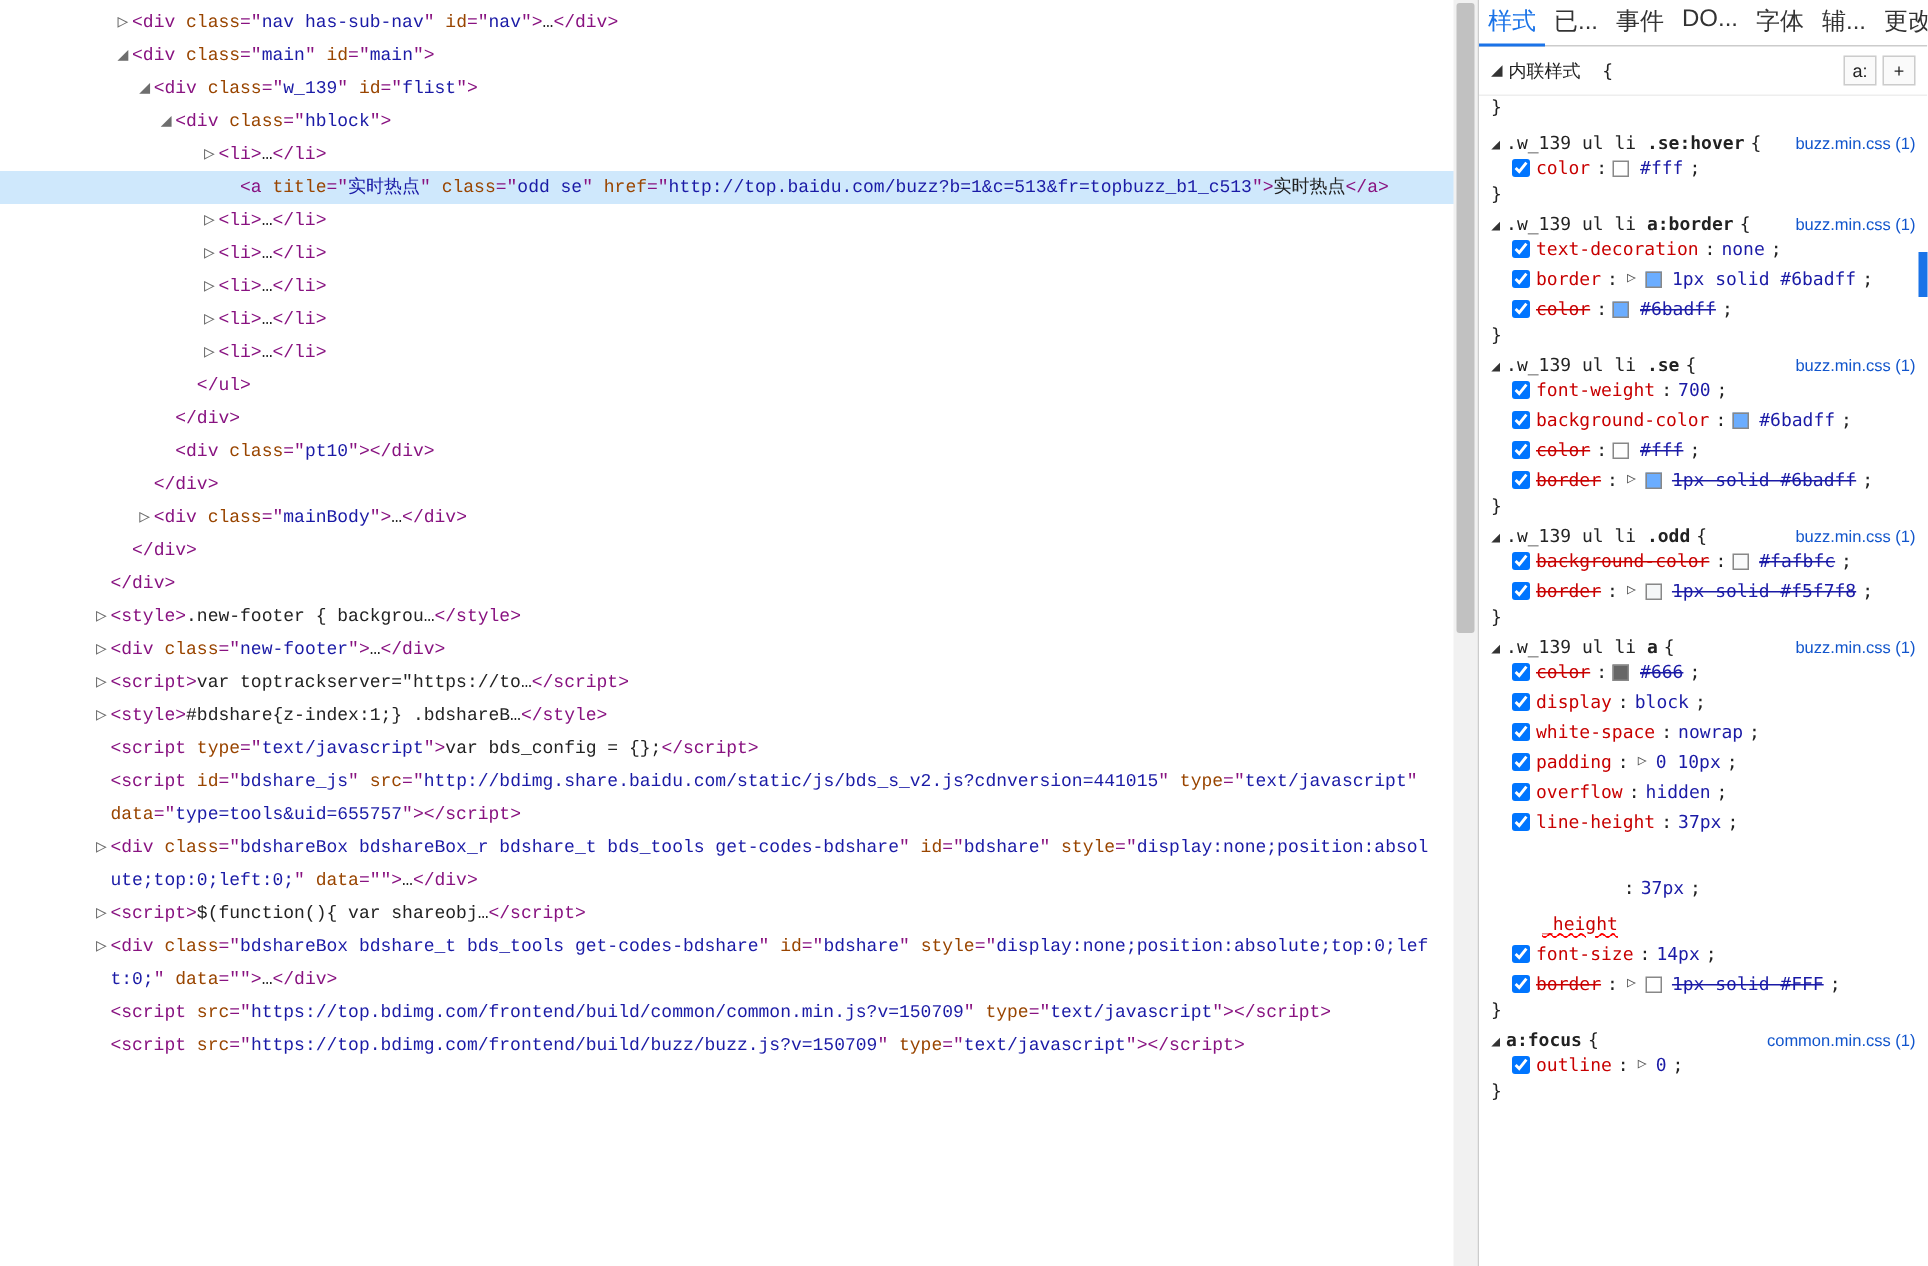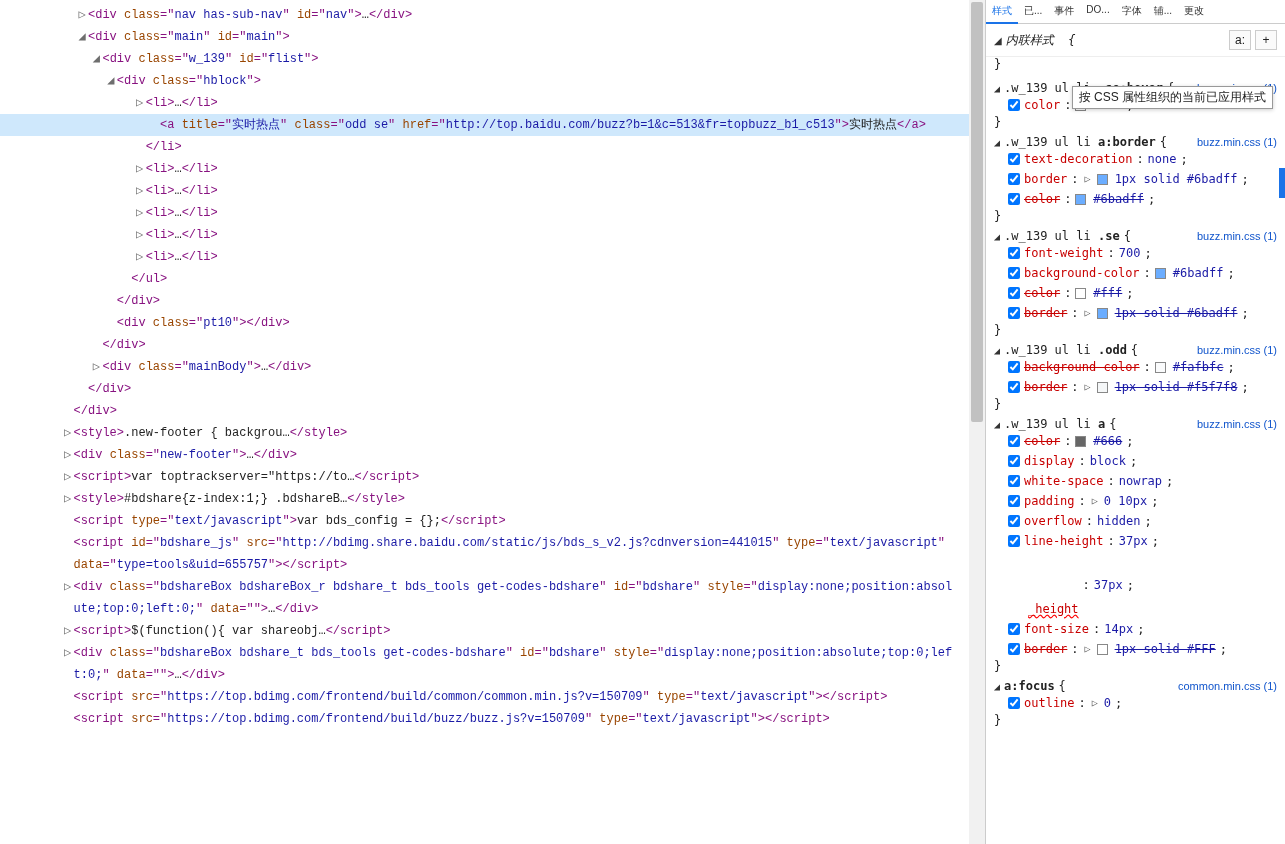--- a/index.html
+++ b/index.html
@@ -13,26 +13,26 @@
 .arrowspace { display:inline-block; width:12px;}
 .tag-punct { color: #881280; }
 .tag-name { color: #881280; }
 .attr-name { color: #994500; }
 .attr-val { color: #1a1aa6; }
 .text-node { color: #222; }
 .scrollbar-y { position:absolute; right:0; top:0; bottom:0; width:16px; background:#f1f1f1; }
 .scrollbar-y .thumb { position:absolute; left:2px; right:2px; background:#c1c1c1; border-radius:2px; }
 
 
-.tabs { display:flex; border-bottom:1px solid #ccc; font-family: -apple-system, "Segoe UI", Arial, sans-serif; font-size:10px; color:#333; }
+.tabs { display:flex; border-bottom:1px solid #ccc; font-family: -apple-system, "Segoe UI", Arial, sans-serif; font-size:16px; color:#333; }
 .tabs .tab { padding: 4px 6px; cursor:pointer; white-space:nowrap; }
 .tabs .tab.active { color: #1a73e8; border-bottom: 2px solid #1a73e8; margin-bottom:-1px; }
 .inline-row { display:flex; align-items:center; padding:6px 8px; font-family: -apple-system, Arial, sans-serif; border-bottom:1px solid #eee;}
 .inline-row .tri { color:#333; margin-right:4px; font-size: 10px; cursor:pointer;}
-.inline-row .lbl { font-family: Consolas, monospace; flex:1;font-style:italic; }
+.inline-row .lbl { font-family: Consolas, monospace; flex:1; }
 .inline-row .btns { display:flex; gap:4px; }
 .inline-btn { border:1px solid #ccc; background:#fafafa; width:22px; height:20px; display:flex; align-items:center; justify-content:center; cursor:pointer; font-family: Arial; }
 .closing-brace { font-family:Consolas, monospace; padding: 0 8px 6px 8px;}
 .tooltip { position:absolute; right:12px; top:86px; background:#fff; border:1px solid #999; padding:2px 6px; font-family: -apple-system, Arial, sans-serif; font-size:12px; box-shadow:0 1px 4px rgba(0,0,0,.2); }
 .rules { flex:1; overflow:auto; font-family: Consolas, monospace; padding: 4px 8px 20px 8px; position:relative;}
 .rule { margin-bottom: 6px;}
 .rule-head { display:flex; align-items:baseline; }
 .rule-head .tri { font-size:10px; margin-right:4px; color:#333; cursor:pointer;}
 .selector { color:#222;}
 .selector .match { font-weight:700;}
@@ -55,21 +55,20 @@
 <body>
 
 <div class="dom-pane">
   <div class="tree" id="tree">
       <div class="line">          <span class="arrow">▷</span><span class="tag-punct">&lt;</span><span class="tag-name">div</span><span class=""> </span><span class="attr-name">class</span><span class="tag-punct">="</span><span class="attr-val">nav has-sub-nav</span><span class="tag-punct">"</span><span class=""> </span><span class="attr-name">id</span><span class="tag-punct">="</span><span class="attr-val">nav</span><span class="tag-punct">"&gt;</span><span class="text-node">…</span><span class="tag-punct">&lt;/</span><span class="tag-name">div</span><span class="tag-punct">&gt;</span></div>
       <div class="line">          <span class="arrow">◢</span><span class="tag-punct">&lt;</span><span class="tag-name">div</span><span class=""> </span><span class="attr-name">class</span><span class="tag-punct">="</span><span class="attr-val">main</span><span class="tag-punct">"</span><span class=""> </span><span class="attr-name">id</span><span class="tag-punct">="</span><span class="attr-val">main</span><span class="tag-punct">"&gt;</span></div>
       <div class="line">            <span class="arrow">◢</span><span class="tag-punct">&lt;</span><span class="tag-name">div</span><span class=""> </span><span class="attr-name">class</span><span class="tag-punct">="</span><span class="attr-val">w_139</span><span class="tag-punct">"</span><span class=""> </span><span class="attr-name">id</span><span class="tag-punct">="</span><span class="attr-val">flist</span><span class="tag-punct">"&gt;</span></div>
       <div class="line">              <span class="arrow">◢</span><span class="tag-punct">&lt;</span><span class="tag-name">div</span><span class=""> </span><span class="attr-name">class</span><span class="tag-punct">="</span><span class="attr-val">hblock</span><span class="tag-punct">"&gt;</span></div>
       <div class="line">                  <span class="arrow">▷</span><span class="tag-punct">&lt;</span><span class="tag-name">li</span><span class="tag-punct">&gt;</span><span class="text-node">…</span><span class="tag-punct">&lt;/</span><span class="tag-name">li</span><span class="tag-punct">&gt;</span></div>
       <div class="line highlighted">                    <span class="arrowspace"></span><span class="tag-punct">&lt;</span><span class="tag-name">a</span><span class=""> </span><span class="attr-name">title</span><span class="tag-punct">="</span><span class="attr-val">实时热点</span><span class="tag-punct">"</span><span class=""> </span><span class="attr-name">class</span><span class="tag-punct">="</span><span class="attr-val">odd se</span><span class="tag-punct">"</span><span class=""> </span><span class="attr-name">href</span><span class="tag-punct">="</span><span class="attr-val">http://top.baidu.com/buzz?b=1&amp;c=513&amp;fr=topbuzz_b1_c513</span><span class="tag-punct">"&gt;</span><span class="text-node">实时热点</span><span class="tag-punct">&lt;/</span><span class="tag-name">a</span><span class="tag-punct">&gt;</span></div>
-      <div class="line">                  <span class="arrowspace"></span><span class="tag-punct">&lt;/</span><span class="tag-name">li</span><span class="tag-punct">&gt;</span></div>
       <div class="line">                  <span class="arrow">▷</span><span class="tag-punct">&lt;</span><span class="tag-name">li</span><span class="tag-punct">&gt;</span><span class="text-node">…</span><span class="tag-punct">&lt;/</span><span class="tag-name">li</span><span class="tag-punct">&gt;</span></div>
       <div class="line">                  <span class="arrow">▷</span><span class="tag-punct">&lt;</span><span class="tag-name">li</span><span class="tag-punct">&gt;</span><span class="text-node">…</span><span class="tag-punct">&lt;/</span><span class="tag-name">li</span><span class="tag-punct">&gt;</span></div>
       <div class="line">                  <span class="arrow">▷</span><span class="tag-punct">&lt;</span><span class="tag-name">li</span><span class="tag-punct">&gt;</span><span class="text-node">…</span><span class="tag-punct">&lt;/</span><span class="tag-name">li</span><span class="tag-punct">&gt;</span></div>
       <div class="line">                  <span class="arrow">▷</span><span class="tag-punct">&lt;</span><span class="tag-name">li</span><span class="tag-punct">&gt;</span><span class="text-node">…</span><span class="tag-punct">&lt;/</span><span class="tag-name">li</span><span class="tag-punct">&gt;</span></div>
       <div class="line">                  <span class="arrow">▷</span><span class="tag-punct">&lt;</span><span class="tag-name">li</span><span class="tag-punct">&gt;</span><span class="text-node">…</span><span class="tag-punct">&lt;/</span><span class="tag-name">li</span><span class="tag-punct">&gt;</span></div>
       <div class="line">                <span class="arrowspace"></span><span class="tag-punct">&lt;/</span><span class="tag-name">ul</span><span class="tag-punct">&gt;</span></div>
       <div class="line">              <span class="arrowspace"></span><span class="tag-punct">&lt;/</span><span class="tag-name">div</span><span class="tag-punct">&gt;</span></div>
       <div class="line">              <span class="arrowspace"></span><span class="tag-punct">&lt;</span><span class="tag-name">div</span><span class=""> </span><span class="attr-name">class</span><span class="tag-punct">="</span><span class="attr-val">pt10</span><span class="tag-punct">"&gt;&lt;/</span><span class="tag-name">div</span><span class="tag-punct">&gt;</span></div>
       <div class="line">            <span class="arrowspace"></span><span class="tag-punct">&lt;/</span><span class="tag-name">div</span><span class="tag-punct">&gt;</span></div>
       <div class="line">            <span class="arrow">▷</span><span class="tag-punct">&lt;</span><span class="tag-name">div</span><span class=""> </span><span class="attr-name">class</span><span class="tag-punct">="</span><span class="attr-val">mainBody</span><span class="tag-punct">"&gt;</span><span class="text-node">…</span><span class="tag-punct">&lt;/</span><span class="tag-name">div</span><span class="tag-punct">&gt;</span></div>
@@ -332,14 +331,13 @@
             <span class="pcolon">:</span> 
             <span class="mini-tri">▷</span>
             <span class="pval">0</span>
             <span>;</span>
           </div>
         </div>
         <div>}</div>
       </div>
     </div>
   <div class="scrollbar-styles"></div>
-  <div class="tooltip">按 CSS 属性组织的当前已应用样式</div>
 </div>
 
 </body></html>

